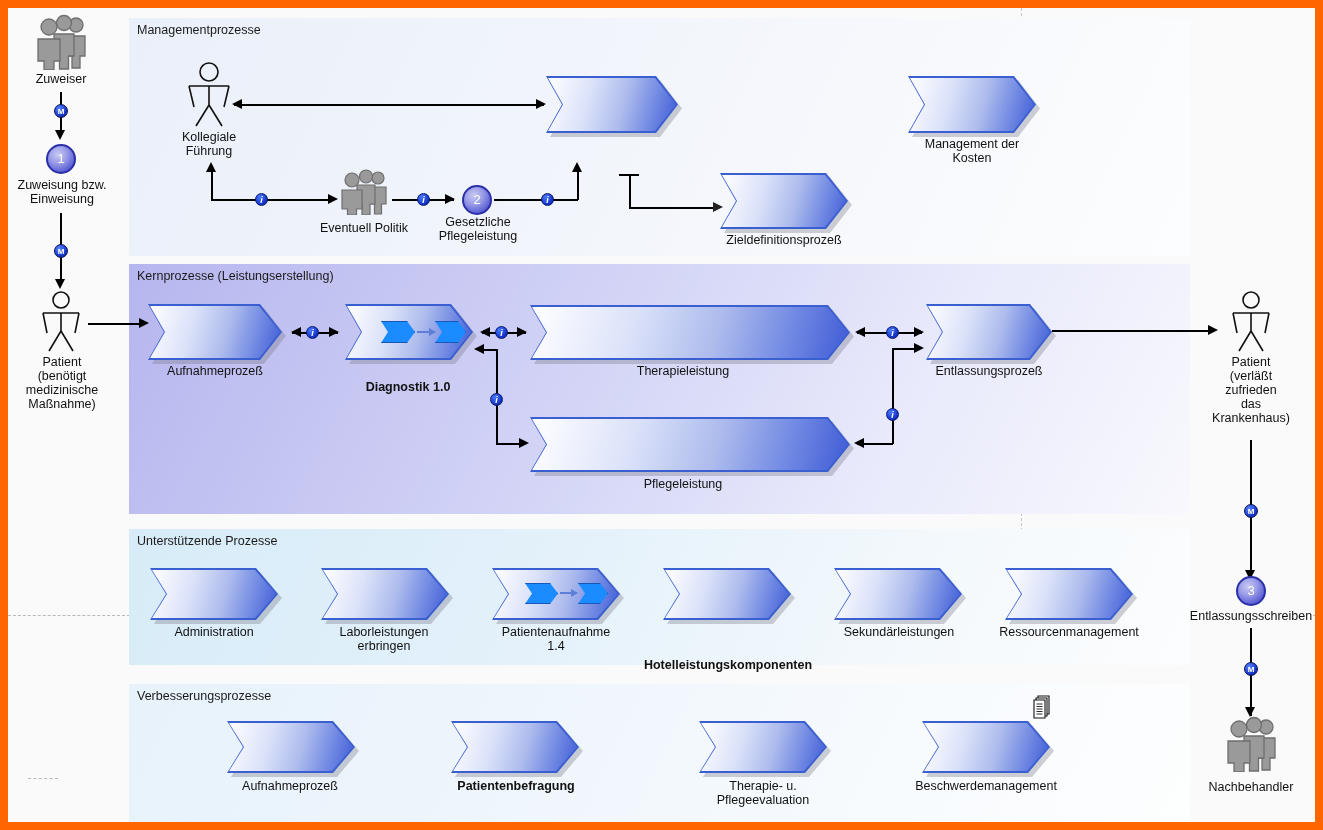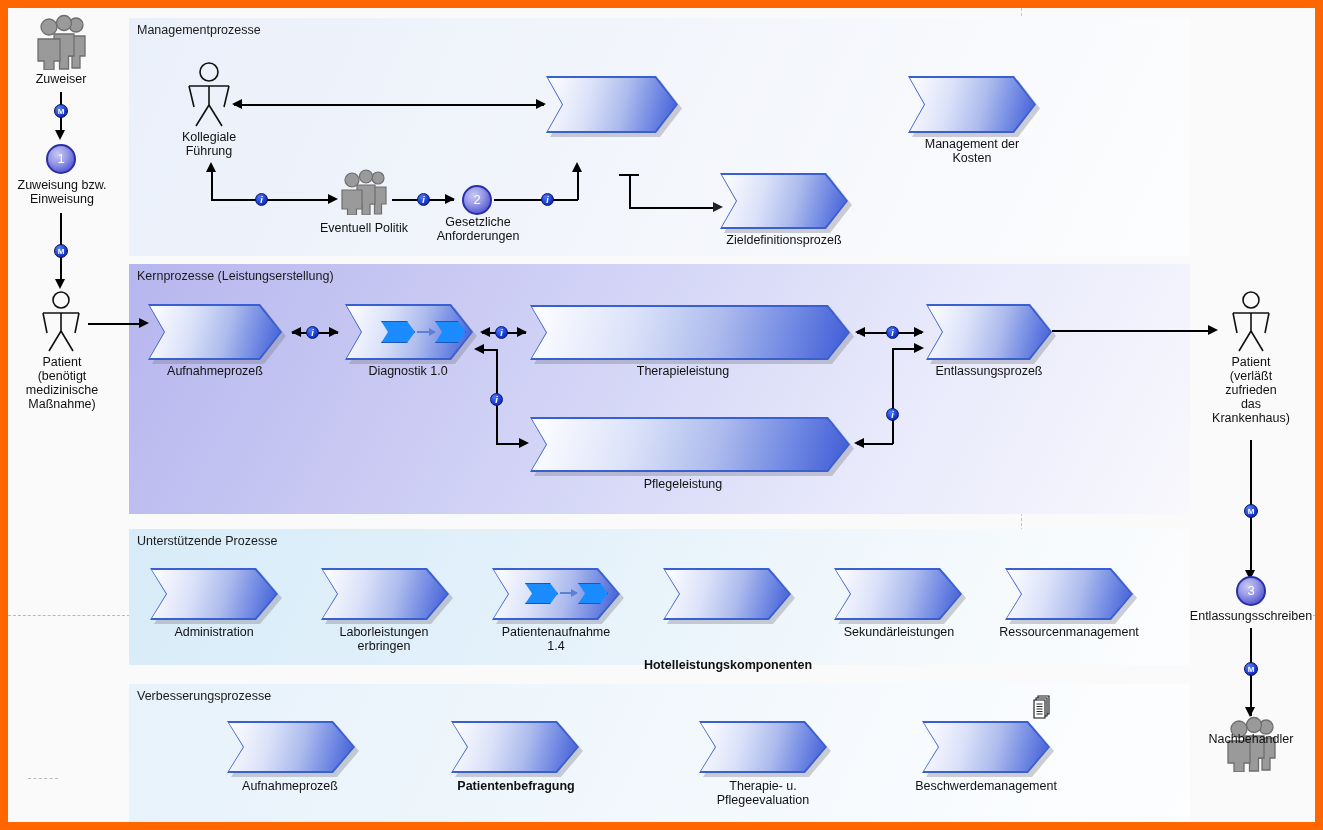--- a/index.html
+++ b/index.html
@@ -202,21 +202,21 @@
           <path d="M23 16h18v19h-5v11h-8V35h-5z"></path>
         <circle cx="18" cy="11" r="7"></circle>
           <path d="M8 21h20v19h-5.5v6h-9v-6H8z"></path>
       </g>
     </svg>
   </div>
   <div class="node-label" style="left:300px; top:213px; width:112px;">Eventuell Politik</div>
 
   <div class="circle-num" style="left:454px; top:177px;">2</div>
   <div class="node-label" style="left:415px; top:207px; width:110px;">Gesetzliche
-Anforderungen</div>
+Pflegeleistung</div>
 
   <div class="ln lnv" style="left:203px; top:162px; height:30px;"></div>
   <div class="arw arw-u" style="left:198px; top:154px;"></div>
   <div class="ln lnh" style="left:203px; top:191px; width:120px;"></div>
   <div class="badge-i" style="left:247px; top:185px;">i</div>
   <div class="arw arw-r" style="left:320px; top:186px;"></div>
 
   <div class="ln lnh" style="left:384px; top:191px; width:62px;"></div>
   <div class="badge-i" style="left:409px; top:185px;">i</div>
   <div class="arw arw-r" style="left:437px; top:186px;"></div>
@@ -265,21 +265,21 @@
   <div class="badge-i" style="left:298px; top:318px;">i</div>
 
   <div class="chev-wrap" style="left:337px; top:296px; width:128px; height:56px;">
     <div class="chev-shadow"></div>
     <div class="chev-border"></div>
     <div class="chev-fill"></div>
     <div class="mini" style="left:36px; top:17px; width:34px; height:22px;"></div>
     <div class="mini-link" style="left:72px; top:27px; width:18px;"></div>
     <div class="mini" style="left:90px; top:17px; width:31px; height:22px;"></div>
   </div>
-  <div class="node-label" style="left:330px; top:356px; width:140px;">Diagnostik 1.0</div>
+  <div class="node-label" style="left:330px; top:372px; width:140px;font-weight:bold;">Diagnostik 1.0</div>
 
   <div class="ln lnh" style="left:474px; top:324px; width:44px;"></div>
   <div class="arw arw-l" style="left:472px; top:319px;"></div>
   <div class="arw arw-r" style="left:509px; top:319px;"></div>
   <div class="badge-i" style="left:487px; top:318px;">i</div>
 
   <div class="ln lnv" style="left:488px; top:341px; height:95px;"></div>
   <div class="ln lnh" style="left:470px; top:341px; width:19px;"></div>
   <div class="arw arw-l" style="left:466px; top:336px;"></div>
   <div class="ln lnh" style="left:488px; top:435px; width:28px;"></div>
@@ -355,21 +355,21 @@
       <g fill="#9a9a9a" stroke="#6e6e6e" stroke-width="1.3">
         <circle cx="46" cy="11" r="7"></circle>
           <path d="M37 22h18v20h-5v12h-8V42h-5z"></path>
         <circle cx="34" cy="9" r="7.5"></circle>
           <path d="M24 20h20v22h-5.5v13h-9V42H24z"></path>
         <circle cx="19" cy="13" r="8"></circle>
           <path d="M8 25h22v22H24v9h-10v-9H8z"></path>
       </g>
     </svg>
   </div>
-  <div class="node-label" style="left:1185px; top:724px; width:116px;">Nachbehandler</div>
+  <div class="node-label" style="left:1185px; top:772px; width:116px;">Nachbehandler</div>
 
   <div class="chev-wrap" style="left:142px; top:560px; width:128px; height:52px;">
     <div class="chev-shadow"></div>
     <div class="chev-border"></div>
     <div class="chev-fill"></div>
   </div>
   <div class="node-label" style="left:135px; top:617px; width:142px;">Administration</div>
 
   <div class="chev-wrap" style="left:313px; top:560px; width:128px; height:52px;">
     <div class="chev-shadow"></div>

